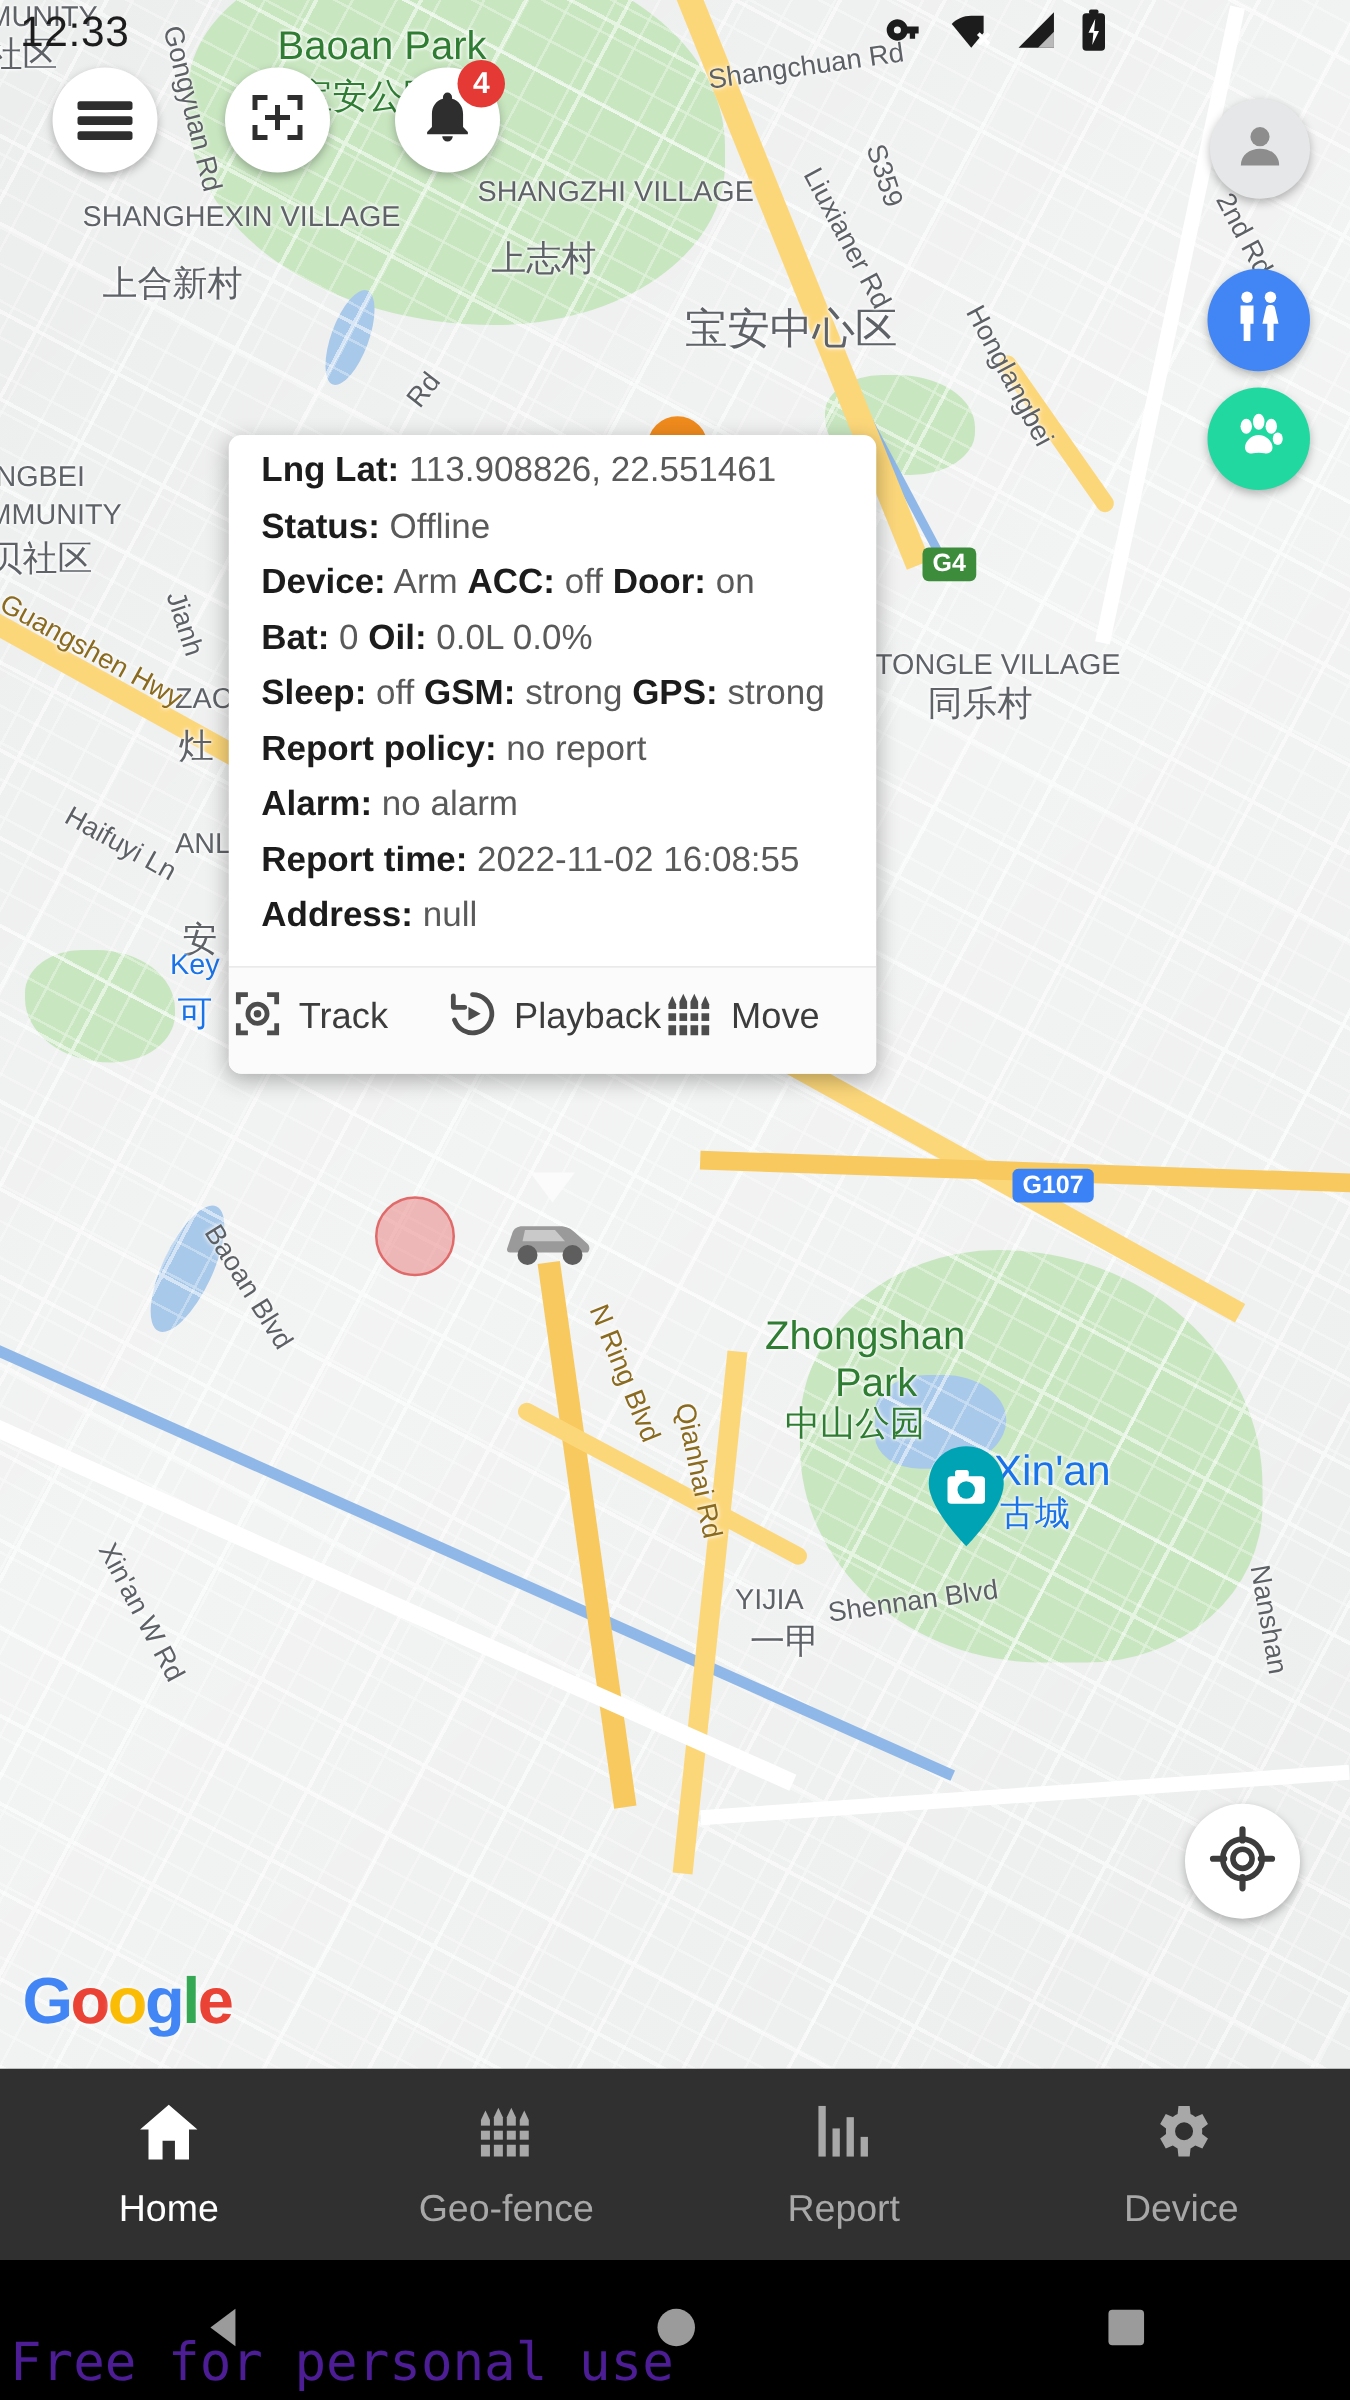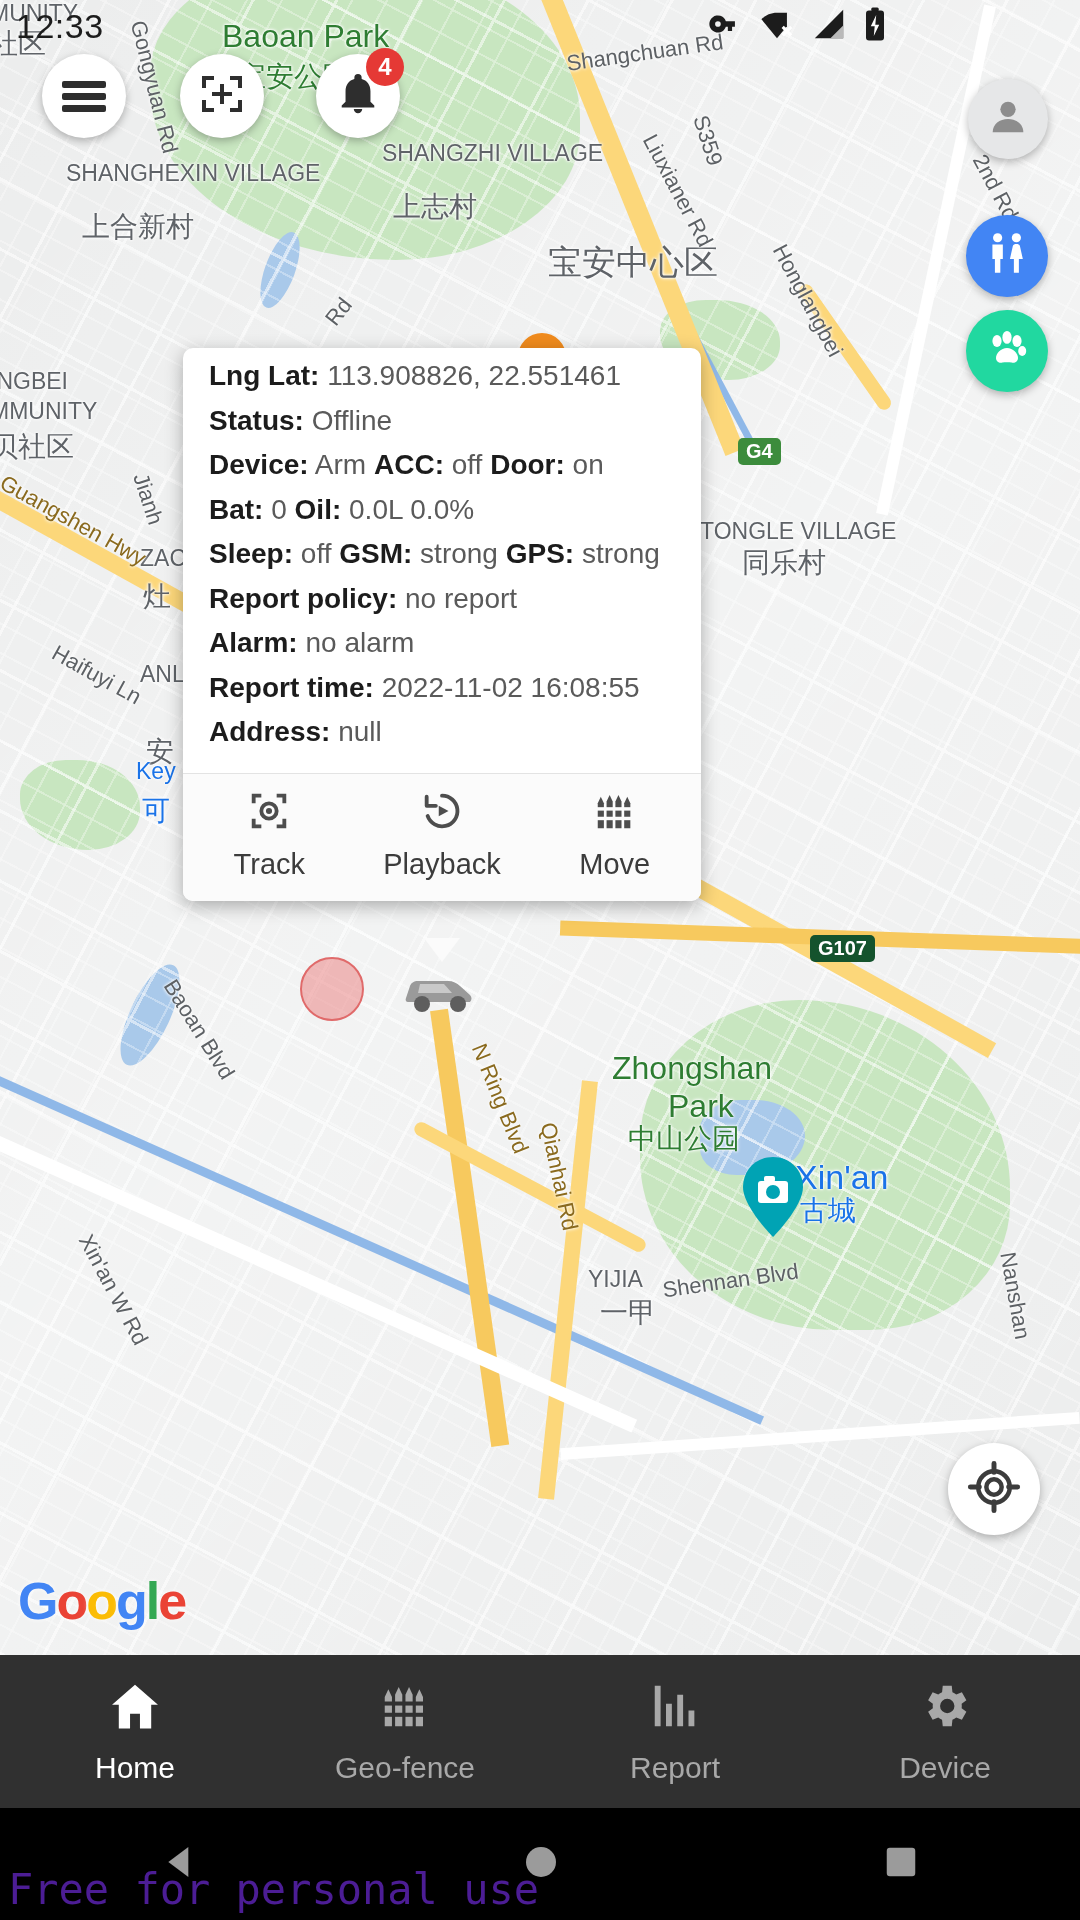--- a/index.html
+++ b/index.html
@@ -40,21 +40,21 @@
   .river { position: absolute; background: #8fb8e8; }
 
   .maplabel { position: absolute; color: #5f6368; font-size: 23px;
     white-space: nowrap; text-shadow: 0 0 4px #fff, 0 0 3px #fff, 0 0 2px #fff; }
   .maplabel.green { color: #2e7d32; }
   .maplabel.big { font-size: 32px; }
   .maplabel.cn { font-size: 28px; }
   .maplabel.blue { color: #1a73e8; }
   .roadlabel { position: absolute; color: #5d6165; font-size: 22px; white-space: nowrap;
     text-shadow: 0 0 4px #fff, 0 0 3px #fff; }
-  .shield { position: absolute; background: #14532d; color: #fff; font-size: 20px;
+  .shield { position: absolute; background: #3b82f6; color: #fff; font-size: 20px;
     border-radius: 5px; padding: 2px 8px; font-weight: bold; }
   .shield.green { background: #3c8c3c; }
 
   
   .statusbar { position: absolute; left: 0; top: 0; width: 904px; height: 52px;
     display: flex; align-items: center; padding: 0 16px; z-index: 40; pointer-events: none; }
   .clock { color: #1c1c1c; font-size: 34px; letter-spacing: .5px; }
   .status-right { margin-left: auto; display: flex; align-items: center; gap: 16px; }
 
   
@@ -78,21 +78,21 @@
   .card { position: absolute; left: 183px; top: 348px; width: 518px;
     background: #fff; border-radius: 10px; box-shadow: 0 5px 18px rgba(0,0,0,.30);
     z-index: 35; overflow: hidden; }
   .card-head { display: flex; align-items: flex-start; padding: 30px 26px 6px 26px; }
   .card-title { font-size: 34px; font-weight: bold; color: #1c1c1c; letter-spacing: -.3px; }
   .chevron { margin-left: auto; color: #8a8a8a; font-size: 42px; line-height: 34px; font-weight: 300; }
   .card-body { padding: 6px 26px 18px 26px; }
   .row { font-size: 28px; line-height: 44.5px; color: #5a5a5a; white-space: nowrap; overflow: hidden; }
   .row b { color: #1c1c1c; font-weight: bold; }
   .card-actions { display: flex; border-top: 1px solid #e3e3e3; background: #fbfbfb; }
-  .act { flex: 1; padding: 14px 0 20px 0; display: flex; flex-direction: column;
+  .act { flex: 1; padding: 14px 0 20px 0; display: flex; flex-direction: row;
     align-items: center; gap: 10px; }
   .act-label { font-size: 29px; color: #3c3c3c; }
 
   
   .geo-circle { position: absolute; left: 300px; top: 957px; width: 64px; height: 64px;
     border-radius: 50%; background: rgba(233,110,110,.45); border: 2px solid #e06a6a; z-index: 20; }
   .car { position: absolute; left: 398px; top: 962px; z-index: 22; }
   .poi-pin { position: absolute; left: 740px; top: 1155px; z-index: 18; }
 
   

